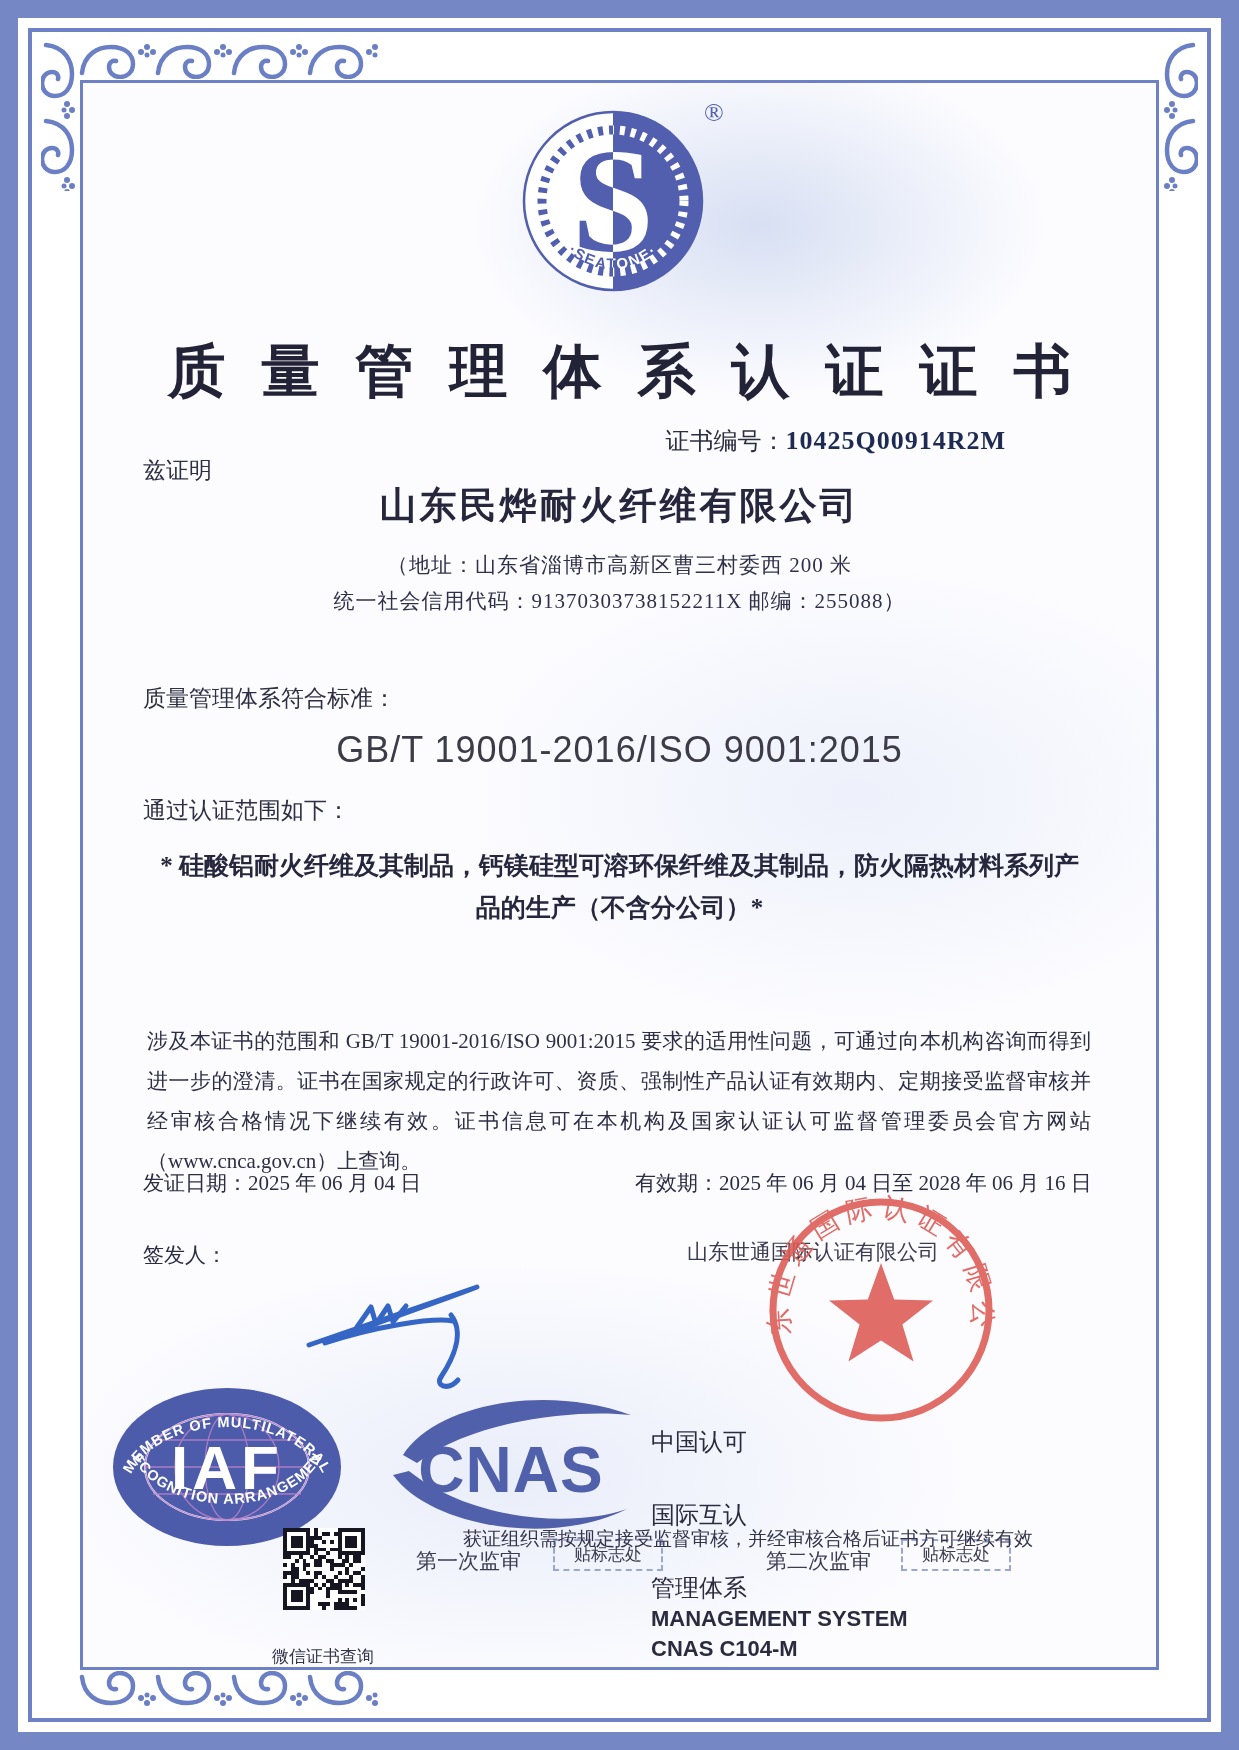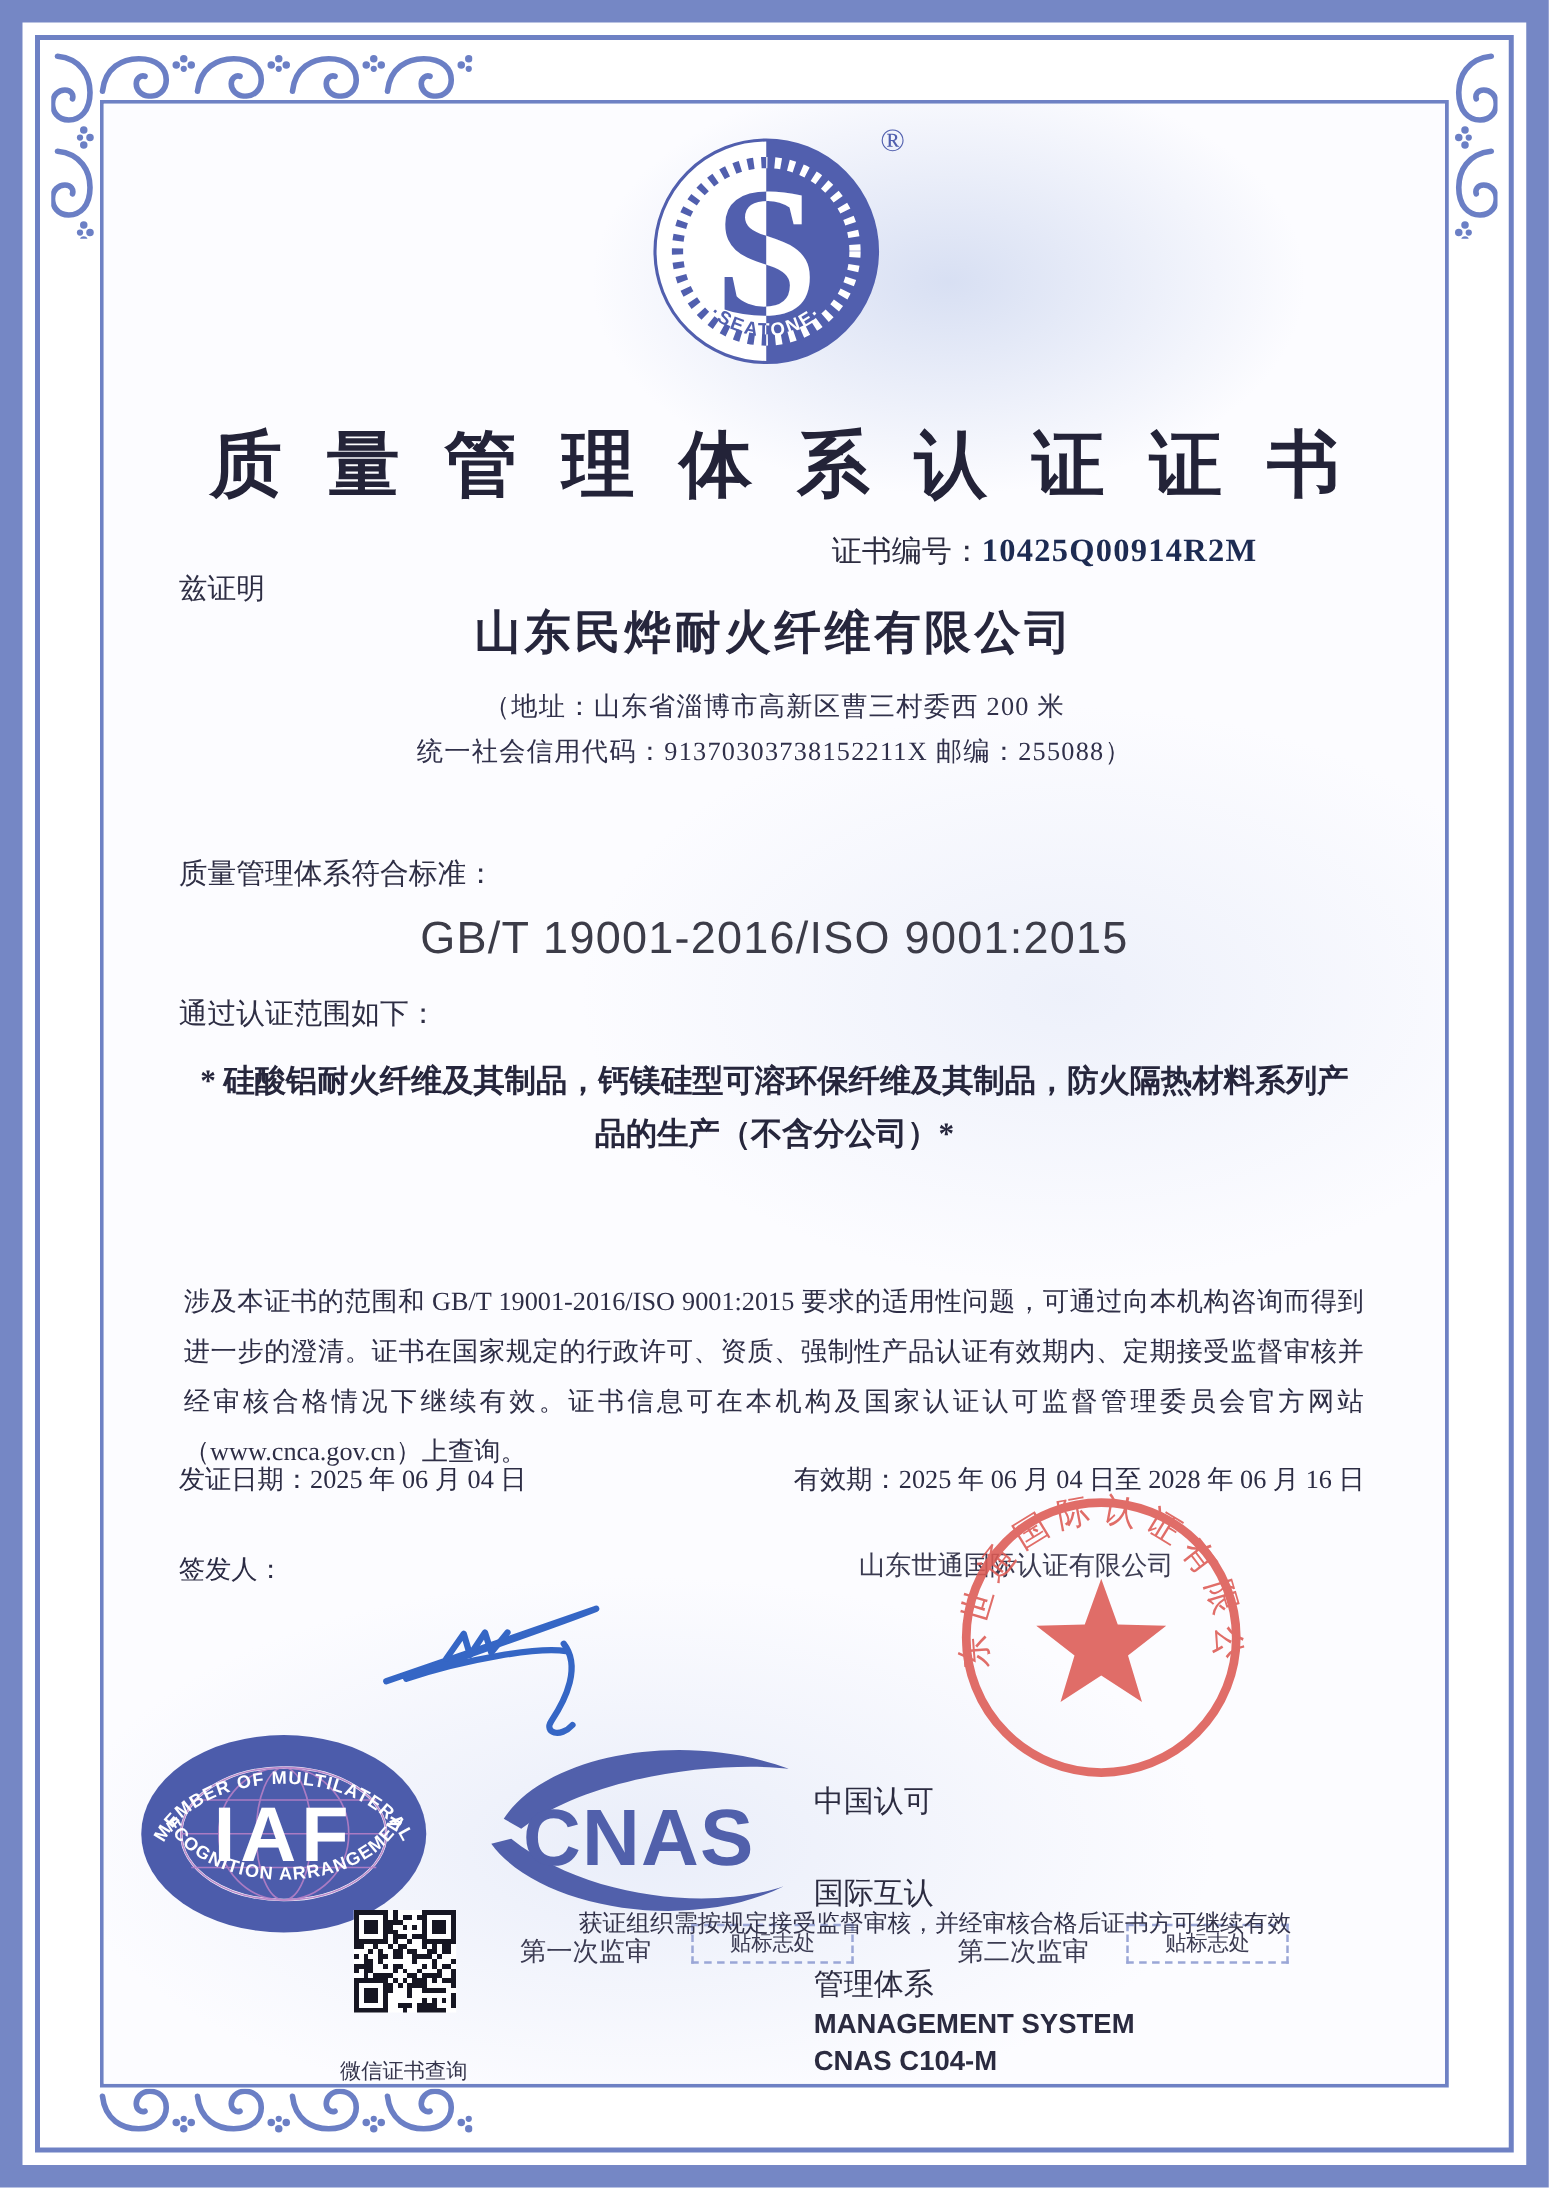--- a/index.html
+++ b/index.html
@@ -27,21 +27,21 @@
   .certno{top:342px;right:150px;font-size:24px;color:#2c2c40;}
   .certno b{font-size:26px;color:#1d2b52;letter-spacing:1px;}
   .label{font-size:23px;color:#2e2e44;}
   .company{top:398px;font-size:37px;font-weight:bold;font-family:"Liberation Sans","DejaVu Sans",sans-serif;color:#26263c;letter-spacing:3px;}
   .addr{font-size:21px;color:#30304a;letter-spacing:1px;}
   .standard{top:646px;font-size:36px;color:#3c3c48;font-family:"Liberation Sans","DejaVu Sans",sans-serif;letter-spacing:1px;}
   .scope{top:762px;font-size:25px;font-weight:bold;line-height:42px;color:#26263c;}
   .notice{top:938px;left:64px;width:944px;font-size:21px;line-height:40px;text-align:justify;color:#2e2e46;}
   .dates{font-size:21px;color:#2c2c44;}
   .issuer{top:1155px;left:560px;width:340px;text-align:center;font-size:21px;color:#3a3a50;}
-  .sticker{box-sizing:border-box;width:130px;height:32px;border:2px dashed #9aa6d6;text-align:center;line-height:28px;font-size:17px;color:#3b3b52;}
+  .sticker{box-sizing:border-box;width:110px;height:32px;border:2px dashed #9aa6d6;text-align:center;line-height:28px;font-size:17px;color:#3b3b52;}
   .auditlbl{font-size:21px;color:#3b3b52;}
   .footnote{left:285px;width:760px;text-align:center;font-size:19px;color:#33334a;}
   .cnasblock{top:1302px;left:568px;width:340px;font-family:"Liberation Sans","DejaVu Sans",sans-serif;}
   .cnasblock .cn{font-size:24px;color:#2b2b40;line-height:33px;margin-top:40px;}
   .cnasblock .en{font-size:22px;font-weight:bold;color:#2b2b40;line-height:30px;}
   .qrcap{top:1532px;left:172px;width:136px;text-align:center;font-size:17px;color:#33334a;margin-top:30px;}
 </style>
 </head>
 <body>
 

